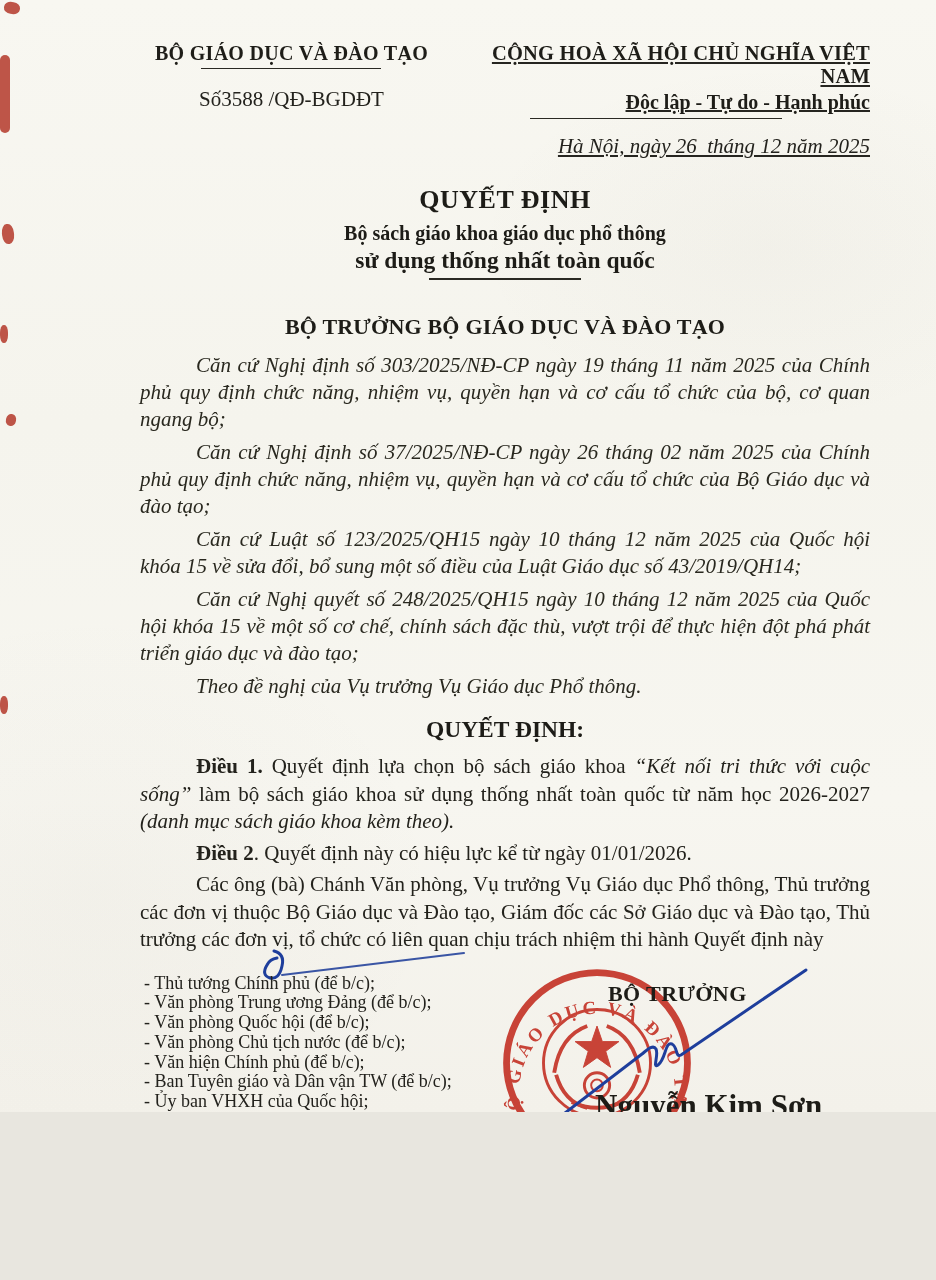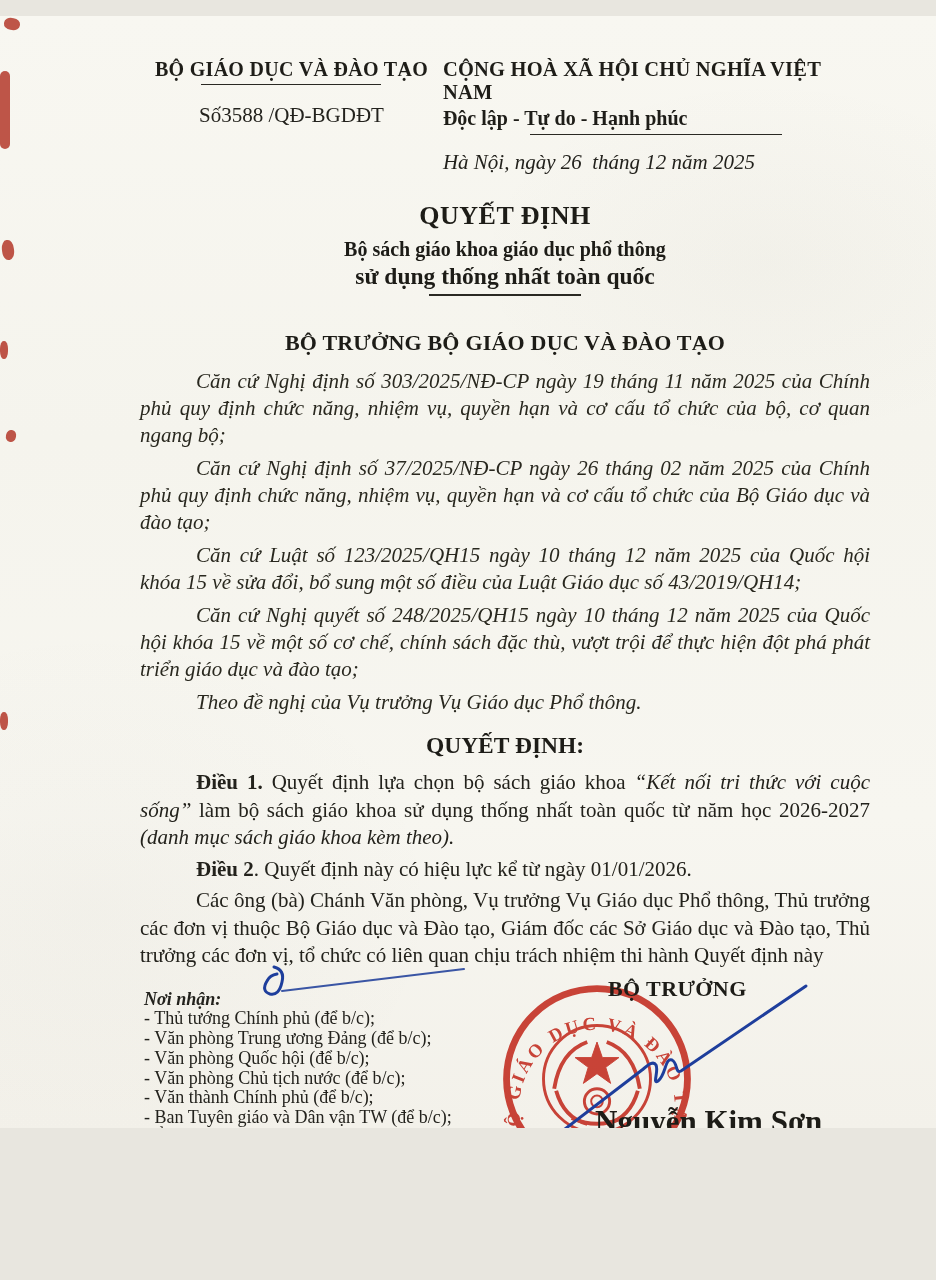--- a/index.html
+++ b/index.html
@@ -1,19 +1,19 @@
 <!DOCTYPE html>
 <html><head>
 <meta charset="utf-8">
 <style>
   html,body{margin:0;padding:0;background:#e8e6df;}
   .page{
     position:relative;
     width:936px;height:1112px;
-    margin:16px auto;
+    margin:0 auto;
     box-sizing:border-box;
     padding:42px 66px 0 140px;
     overflow:hidden;
     background:
       radial-gradient(ellipse 420px 260px at 82% 22%, rgba(120,110,90,0.035), transparent 70%),
       radial-gradient(ellipse 500px 400px at 10% 80%, rgba(120,110,90,0.03), transparent 70%),
       linear-gradient(180deg,#f8f7f1 0%,#f5f4ed 38%,#f7f6f0 72%,#f3f1ea 100%);
     font-family:"Liberation Serif","DejaVu Serif",serif;
     color:#262520;
   }
@@ -25,21 +25,21 @@
   .em4{left:0;top:325px;width:8px;height:18px;}
   .em5{left:6px;top:414px;width:10px;height:12px;transform:rotate(12deg);}
   .em6{left:0;top:696px;width:8px;height:18px;}
   .em7{left:8px;top:1116px;width:11px;height:14px;transform:rotate(-10deg);}
 
   .hdr{display:flex;justify-content:space-between;align-items:flex-start;}
   .hdr-left{width:305px;text-align:center;}
   .ministry{font-weight:bold;font-size:20px;letter-spacing:.3px;color:#1e1d18;}
   .ministry-rule{width:180px;height:0;border-bottom:1.6px solid #2a2923;margin:3px auto 0;}
   .doc-number{font-size:21px;margin-top:18px;color:#23221d;}
-  .hdr-right{width:430px;text-align:left;}
+  .hdr-right{width:430px;text-align:right;text-decoration:underline;}
   .country{font-weight:bold;font-size:20.5px;color:#1e1d18;letter-spacing:.2px;}
   .motto{font-weight:bold;font-size:20px;margin-top:3px;color:#1e1d18;}
   .motto-rule{width:252px;height:0;border-bottom:1.8px solid #2a2923;margin:4px auto 0;}
   .place-date{font-style:italic;font-size:21px;margin-top:15px;color:#23221d;white-space:pre;}
 
   .title-block{text-align:center;margin-top:26px;}
   .title-main{font-weight:bold;font-size:26px;color:#1d1c17;letter-spacing:.5px;}
   .title-sub{font-weight:bold;font-size:20px;margin-top:7px;color:#1d1c17;}
   .title-sub2{font-weight:bold;font-size:23.5px;margin-top:2px;color:#1d1c17;}
   .title-rule{width:152px;height:0;border-bottom:2px solid #2a2923;margin:4px auto 0;}
@@ -60,21 +60,21 @@
   .body-par .lbl{font-weight:bold;}
   .body-par .it{font-style:italic;}
   .impl{position:relative;}
   .pen-flourish{position:absolute;left:112px;top:66px;pointer-events:none;}
 
   .footer{position:relative;height:272px;margin-top:6px;}
   .recipients{position:absolute;left:4px;top:14px;width:350px;}
   .recipients-heading{font-weight:bold;font-style:italic;font-size:20px;color:#1e1d18;}
   .recipients div{font-size:18px;line-height:19.8px;color:#23221d;}
   .stamp{position:absolute;left:350px;top:-4px;}
-  .sign-title{position:absolute;left:468px;top:0;font-weight:bold;font-size:22px;color:#1d1c17;letter-spacing:.4px;}
+  .sign-title{position:absolute;left:468px;top:21px;font-weight:bold;font-size:22px;color:#1d1c17;letter-spacing:.4px;}
   .sign-name{position:absolute;left:455px;top:128px;font-weight:bold;font-size:31px;color:#1d1c17;}
   .signature-svg{position:absolute;left:390px;top:-2px;pointer-events:none;}
 </style>
 </head>
 <body>
 
 <div class="page">
 
   <div class="edge-mark em1"></div>
   <div class="edge-mark em2"></div>
@@ -124,26 +124,25 @@
   <p class="body-par impl" style="margin-top:4px;"><span>Các ông (bà) Chánh Văn phòng, Vụ trưởng Vụ Giáo dục Phổ thông, Thủ trưởng các đơn vị thuộc Bộ Giáo dục và Đào tạo, Giám đốc các Sở Giáo dục và Đào tạo, Thủ trưởng các đơn vị, tổ chức có liên quan chịu trách nhiệm thi hành Quyết định này</span>
     <svg class="pen-flourish" width="230" height="56" viewBox="0 0 230 56">
       <path d="M22,14 q11,3 8,15 q-3,14 -12,12 q-9,-3 -3,-13 q3,-6 10,-7" fill="none" stroke="#1e3e9c" stroke-width="3" stroke-linecap="round"></path>
       <path d="M30,38 L212,16" fill="none" stroke="#3a55a4" stroke-width="2" stroke-linecap="round"></path>
     </svg>
   </p>
 
   <div class="footer">
 
     <div class="recipients">
-      <div class="recipients-heading">Nơi nhận:</div>
       <div>- Thủ tướng Chính phủ (để b/c);</div>
       <div>- Văn phòng Trung ương Đảng (để b/c);</div>
       <div>- Văn phòng Quốc hội (để b/c);</div>
       <div>- Văn phòng Chủ tịch nước (để b/c);</div>
-      <div>- Văn thành Chính phủ (để b/c);</div>
+      <div>- Văn hiện Chính phủ (để b/c);</div>
       <div>- Ban Tuyên giáo và Dân vận TW (để b/c);</div>
       <div>- Ủy ban VHXH của Quốc hội;</div>
       <div>- Lưu: VT, Vụ GDPT.</div>
     </div>
 
     <svg class="stamp" width="214" height="214" viewBox="0 0 220 220" opacity="0.88">
       <g stroke="#c22b1f" fill="none">
         <circle cx="110" cy="110" r="93" stroke-width="7"></circle>
         <circle cx="110" cy="110" r="55" stroke-width="3"></circle>
       </g>

